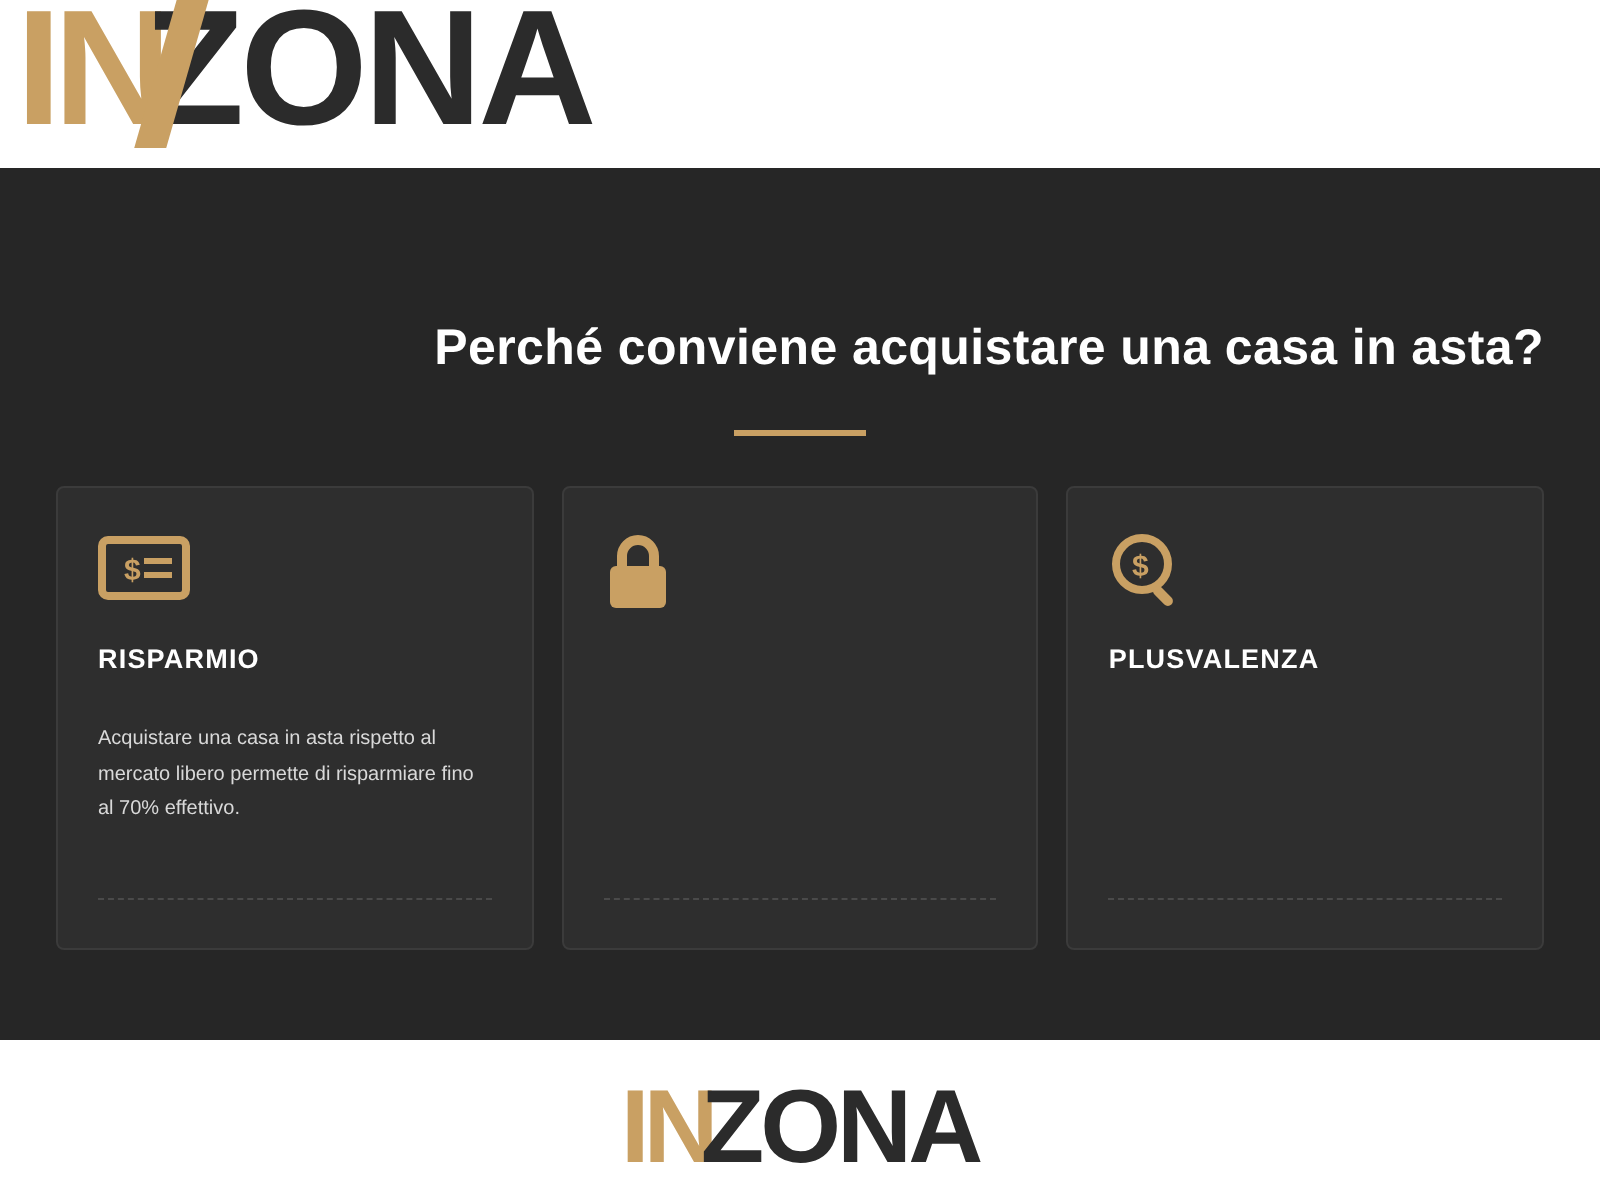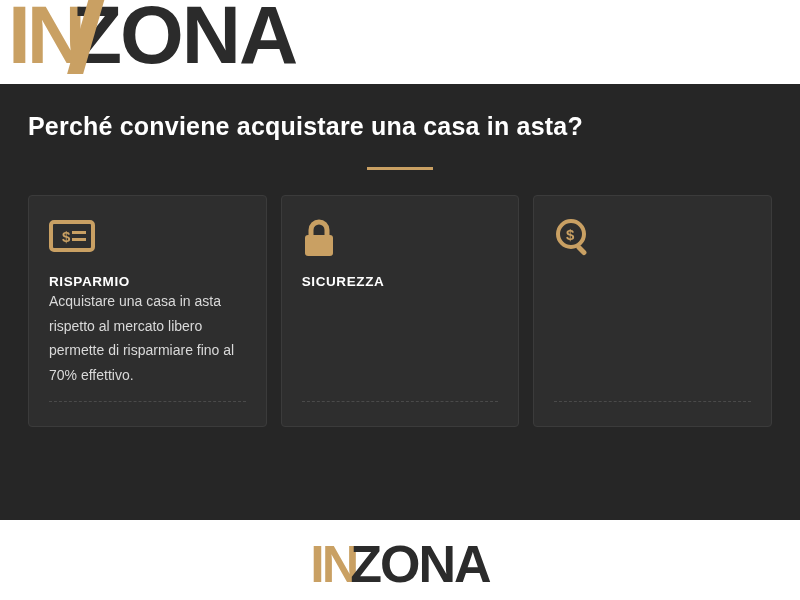--- a/index.html
+++ b/index.html
@@ -57,25 +57,25 @@
 
   
   .dark-section {
     background: #262626;
     height: 436px;
     position: relative;
     box-sizing: border-box;
     padding: 0 28px;
   }
   .section-title {
-    text-align: left;
+    text-align: right;
     color: #ffffff;
     font-size: 25px;
     font-weight: 700;
-    padding-top: 28px;
+    padding-top: 76px;
     letter-spacing: 0.2px;
   }
   .title-rule {
     width: 66px;
     height: 3px;
     background: #c9a063;
     margin: 26px auto 0 auto;
   }
 
   .cards {
@@ -95,25 +95,25 @@
   }
   .card-icon {
     height: 42px;
     margin-bottom: 14px;
   }
   .card-title {
     color: #ffffff;
     font-size: 13.5px;
     font-weight: 700;
     letter-spacing: 0.6px;
-    margin-bottom: 0;
+    margin-bottom: 24px;
   }
   .card-text {
     color: #d9d9d9;
-    font-size: 14px;
+    font-size: 10px;
     line-height: 1.75;
   }
   .card-divider {
     position: absolute;
     left: 20px;
     right: 20px;
     bottom: 24px;
     border-top: 1px dashed #4a4a4a;
   }
 
@@ -175,32 +175,32 @@
       <div class="card-divider"></div>
     </div>
 
     <div class="card">
       <div class="card-icon">
         <svg width="34" height="42" viewBox="0 0 34 42" xmlns="http://www.w3.org/2000/svg">
           <path d="M9 17 V12 a8 8 0 0 1 16 0 V17" fill="none" stroke="#c9a063" stroke-width="5"></path>
           <rect x="3" y="17" width="28" height="21" rx="3" fill="#c9a063"></rect>
         </svg>
       </div>
-      <div class="card-title">SICUREZZA</div>
       <div class="card-divider"></div>
     </div>
 
     <div class="card">
       <div class="card-icon">
         <svg width="40" height="40" viewBox="0 0 40 40" xmlns="http://www.w3.org/2000/svg">
           <circle cx="17" cy="16" r="13" fill="none" stroke="#c9a063" stroke-width="4"></circle>
           <text x="12" y="22" font-family="Liberation Sans, sans-serif" font-size="15" font-weight="bold" fill="#c9a063">$</text>
           <rect x="25" y="26" width="12" height="5" rx="2.5" fill="#c9a063" transform="rotate(45 25 26)"></rect>
         </svg>
       </div>
+      <div class="card-title">PLUSVALENZA</div>
       <div class="card-divider"></div>
     </div>
 
   </div>
 </div>
 
 <div class="bottom-band">
   <div class="logo-bottom">
     <span class="logo-in">IN</span>
     <span class="logo-zona">ZONA</span>

